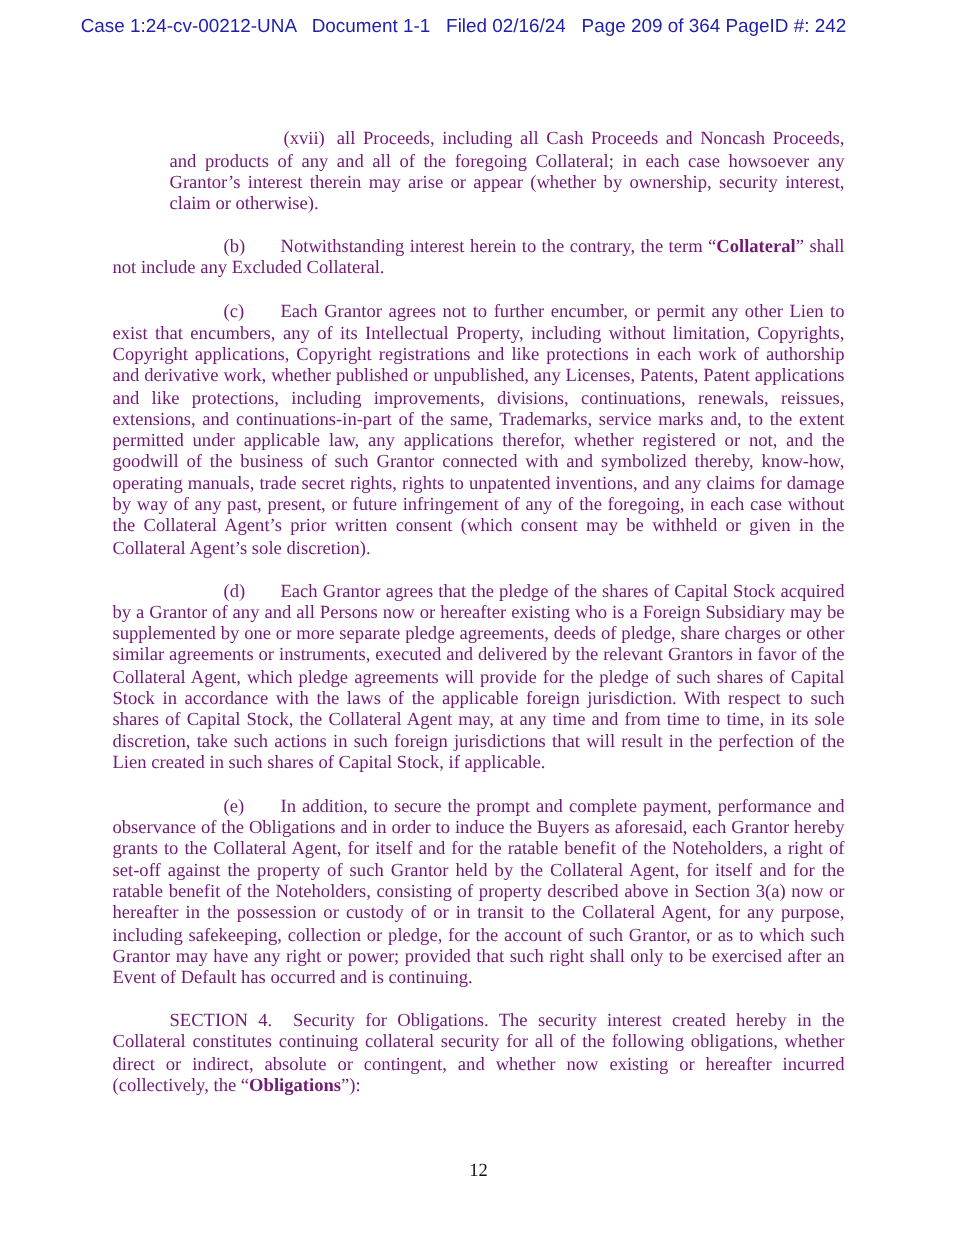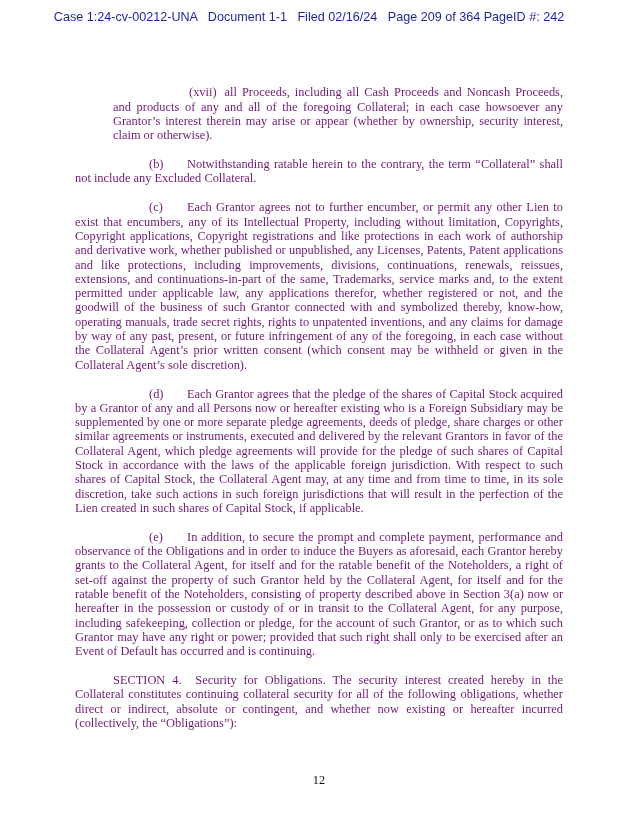--- a/index.html
+++ b/index.html
@@ -11,39 +11,39 @@
     }
     .page {
       position: absolute; top: 73px; left: 75px; width: 488px;
       font-family: "Liberation Serif", serif; font-size: 12.4px; line-height: 14.3px; color: #701a75;
     }
     .para { text-align: justify; margin: 0 0 14.6px 0; }
     .ti-sub { text-indent: 74px; }
     .ti-sub .lbl { display: inline-block; width: 38px; text-indent: 0; }
     .ti-sec { text-indent: 38px; }
     .u { }
-    b { font-weight: normal; }
+    b { font-weight: bold; }
     .footer-page {
       position: absolute; top: 773px; left: 0; width: 638px; text-align: center;
       font-family: "Liberation Serif", serif; font-size: 12.4px; color: #111;
     }
     .xvii-block { margin-left: 38px; text-align: justify; margin-bottom: 14.6px; }
     .xvii-first { text-indent: 76px; }
     .xvii-first .lbl { display: inline-block; text-indent: 0; margin-right: 8px; }
   </style>
 </head>
 <body>
 
 <div class="header"><span>Case 1:24-cv-00212-UNA</span>   <span>Document 1-1</span>   <span>Filed 02/16/24</span>   <span>Page 209 of 364 PageID #: 242</span></div>
 
 <div class="page">
 
   <p class="xvii-block xvii-first"><span class="lbl">(xvii)</span><span>all Proceeds, including all Cash Proceeds and Noncash Proceeds, and products of any and all of the foregoing Collateral; in each case howsoever any Grantor’s interest therein may arise or appear (whether by ownership, security interest, claim or otherwise).</span></p>
 
-  <p class="para ti-sub"><span class="lbl">(b)</span><span>Notwithstanding ratable herein to the contrary, the term “</span><b>Collateral</b><span>” shall not include any Excluded Collateral.</span></p>
+  <p class="para ti-sub"><span class="lbl">(b)</span><span>Notwithstanding interest herein to the contrary, the term “</span><b>Collateral</b><span>” shall not include any Excluded Collateral.</span></p>
 
   <p class="para ti-sub"><span class="lbl">(c)</span><span>Each Grantor agrees not to further encumber, or permit any other Lien to exist that encumbers, any of its Intellectual Property, including without limitation, Copyrights, Copyright applications, Copyright registrations and like protections in each work of authorship and derivative work, whether published or unpublished, any Licenses, Patents, Patent applications and like protections, including improvements, divisions, continuations, renewals, reissues, extensions, and continuations-in-part of the same, Trademarks, service marks and, to the extent permitted under applicable law, any applications therefor, whether registered or not, and the goodwill of the business of such Grantor connected with and symbolized thereby, know-how, operating manuals, trade secret rights, rights to unpatented inventions, and any claims for damage by way of any past, present, or future infringement of any of the foregoing, in each case without the Collateral Agent’s prior written consent (which consent may be withheld or given in the Collateral Agent’s sole discretion).</span></p>
 
   <p class="para ti-sub"><span class="lbl">(d)</span><span>Each Grantor agrees that the pledge of the shares of Capital Stock acquired by a Grantor of any and all Persons now or hereafter existing who is a Foreign Subsidiary may be supplemented by one or more separate pledge agreements, deeds of pledge, share charges or other similar agreements or instruments, executed and delivered by the relevant Grantors in favor of the Collateral Agent, which pledge agreements will provide for the pledge of such shares of Capital Stock in accordance with the laws of the applicable foreign jurisdiction. With respect to such shares of Capital Stock, the Collateral Agent may, at any time and from time to time, in its sole discretion, take such actions in such foreign jurisdictions that will result in the perfection of the Lien created in such shares of Capital Stock, if applicable.</span></p>
 
   <p class="para ti-sub"><span class="lbl">(e)</span><span>In addition, to secure the prompt and complete payment, performance and observance of the Obligations and in order to induce the Buyers as aforesaid, each Grantor hereby grants to the Collateral Agent, for itself and for the ratable benefit of the Noteholders, a right of set-off against the property of such Grantor held by the Collateral Agent, for itself and for the ratable benefit of the Noteholders, consisting of property described above in </span><span class="u">Section 3(a)</span><span> now or hereafter in the possession or custody of or in transit to the Collateral Agent, for any purpose, including safekeeping, collection or pledge, for the account of such Grantor, or as to which such Grantor may have any right or power; provided that such right shall only to be exercised after an Event of Default has occurred and is continuing.</span></p>
 
   <p class="para ti-sec"><span>SECTION 4.</span>&nbsp;&nbsp;<span class="u">Security for Obligations</span><span>.  The security interest created hereby in the Collateral constitutes continuing collateral security for all of the following obligations, whether direct or indirect, absolute or contingent, and whether now existing or hereafter incurred (collectively, the “</span><b>Obligations</b><span>”):</span></p>
 
 </div>

